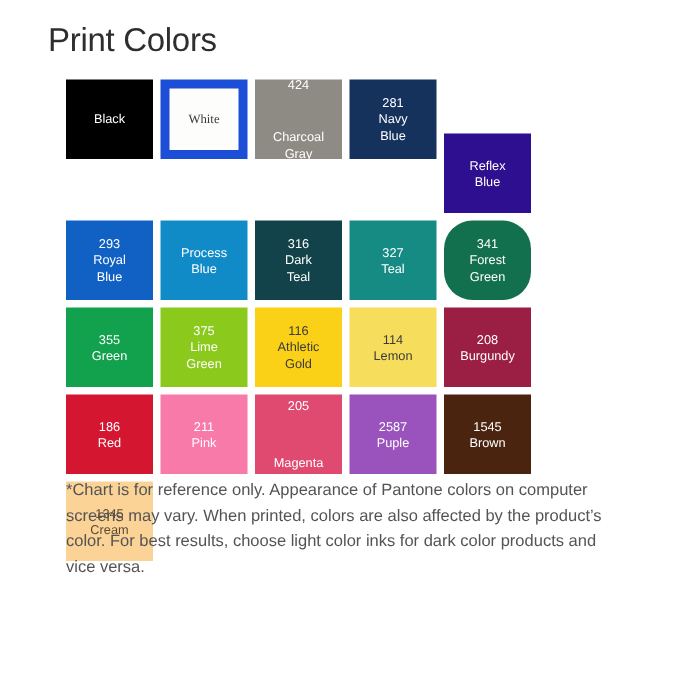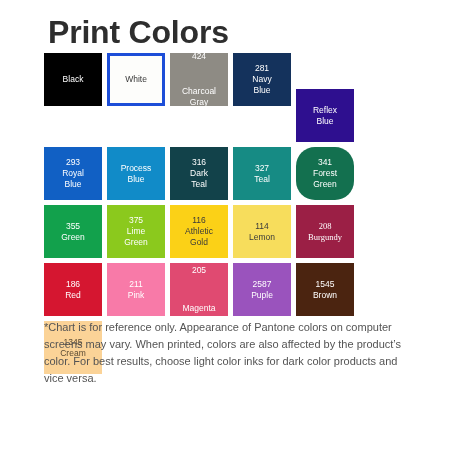--- a/index.html
+++ b/index.html
@@ -15,24 +15,24 @@
   }
   .page {
     position: relative;
     width: 450px;
     height: 450px;
     box-sizing: border-box;
     padding: 0;
   }
   .title {
     position: absolute;
-    left: 48px;
+    left: 32px;
     top: 15px;
-    font-size: 32px;
-    font-weight: bold;
+    font-size: 22px;
+    font-weight: normal;
     color: #2e2e2e;
     letter-spacing: -0.2px;
     line-height: 1.1;
   }
   .swatch-grid {
     position: absolute;
     left: 44px;
     top: 53px;
     width: 366px;
     display: flex;
@@ -47,21 +47,22 @@
     flex-direction: column;
     align-items: center;
     justify-content: center;
     text-align: center;
     font-size: 8.5px;
     line-height: 1.28;
     padding: 2px 1px;
     overflow: hidden;
   }
   .swatch.bordered {
-    border: 3px solid #1d4ed8;
+    border: 6px solid #1d4ed8;
+    font-family: Liberation Serif, serif;
   }
   .swatch .code {
     display: block;
   }
   .swatch .nm {
     display: block;
   }
   .swatch .nm-line {
     display: block;
   }
@@ -165,21 +166,21 @@
           <span class="nm-line">Athletic</span>
           <span class="nm-line">Gold</span>
         </span>
       </div>
       <div class="swatch" style="background: rgb(247, 221, 92); color: rgb(58, 58, 58);">
         <span class="code">114</span>
         <span class="nm">
           <span class="nm-line">Lemon</span>
         </span>
       </div>
-      <div class="swatch" style="background: rgb(155, 31, 69); color: rgb(255, 255, 255); font-family: Liberation Serif, serif;">
+      <div class="swatch" style="background: rgb(155, 31, 69); color: rgb(255, 255, 255);">
         <span class="code">208</span>
         <span class="nm">
           <span class="nm-line">Burgundy</span>
         </span>
       </div>
       <div class="swatch" style="background: rgb(213, 22, 48); color: rgb(255, 255, 255);">
         <span class="code">186</span>
         <span class="nm">
           <span class="nm-line">Red</span>
         </span>

